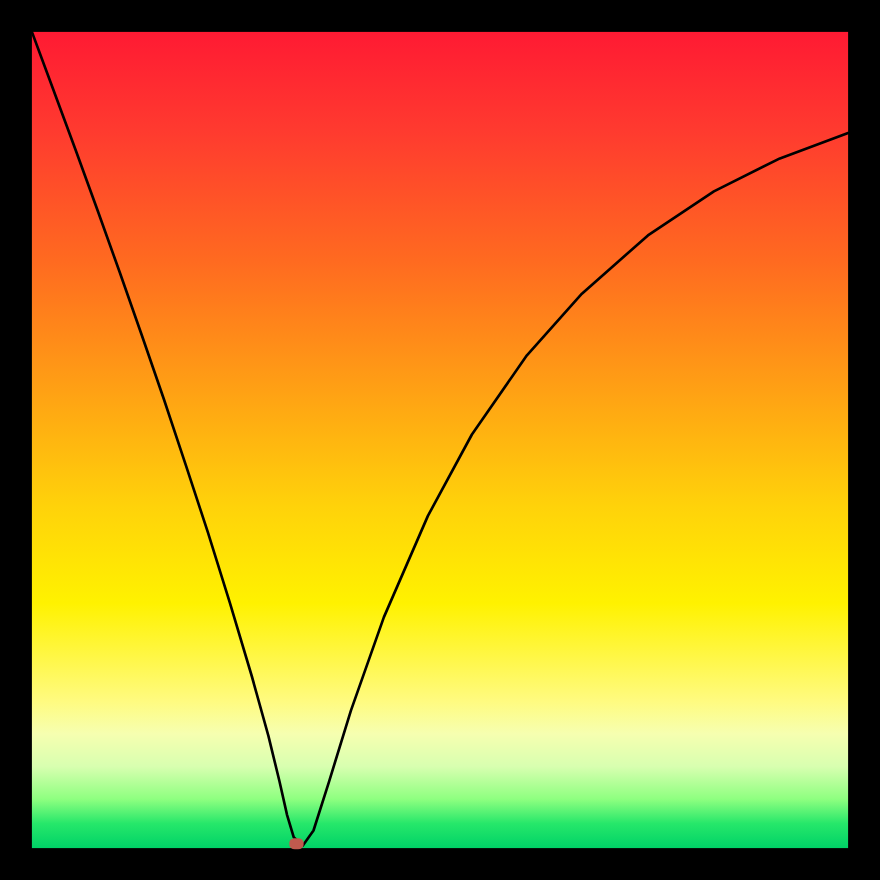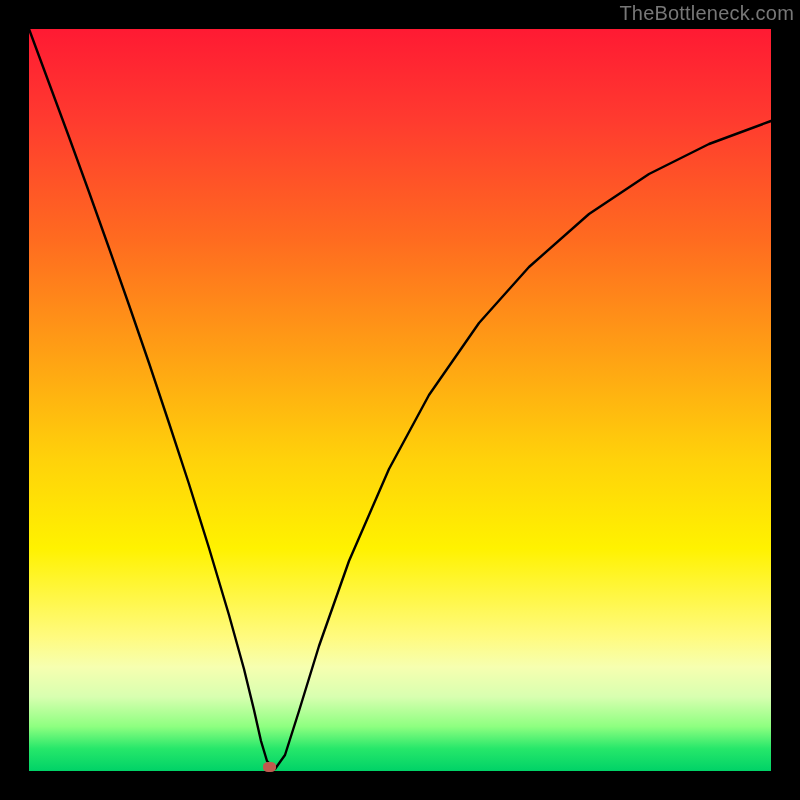--- a/index.html
+++ b/index.html
@@ -73,14 +73,13 @@
 
 <div class="frame">
   <div class="plot-area"></div>
 
   <svg class="curve-svg" viewBox="0 0 742 742" preserveAspectRatio="none">
     <path d="M0.0 0.0 L20.0 54.0 L40.0 108.0 L60.0 163.0 L80.0 219.0 L100.0 276.0 L120.0 334.0 L140.0 394.0 L160.0 455.0 L180.0 519.0 L200.0 586.0 L215.0 640.0 L225.0 681.0 L232.0 712.0 L238.0 732.0 L246.0 740.0 L256.0 726.0 L270.0 682.0 L290.0 617.0 L320.0 532.0 L360.0 440.0 L400.0 366.0 L450.0 294.0 L500.0 238.0 L560.0 185.0 L620.0 145.0 L680.0 115.0 L742.0 92.0" fill="none" stroke="#000" stroke-width="2.4" stroke-linejoin="round" stroke-linecap="round"></path>
   </svg>
 
   <div class="marker" style="left:263px; top:762px;"></div>
 
-  <div class="watermark">TheBottleneck.com</div>
 </div>
 
 </body></html>

